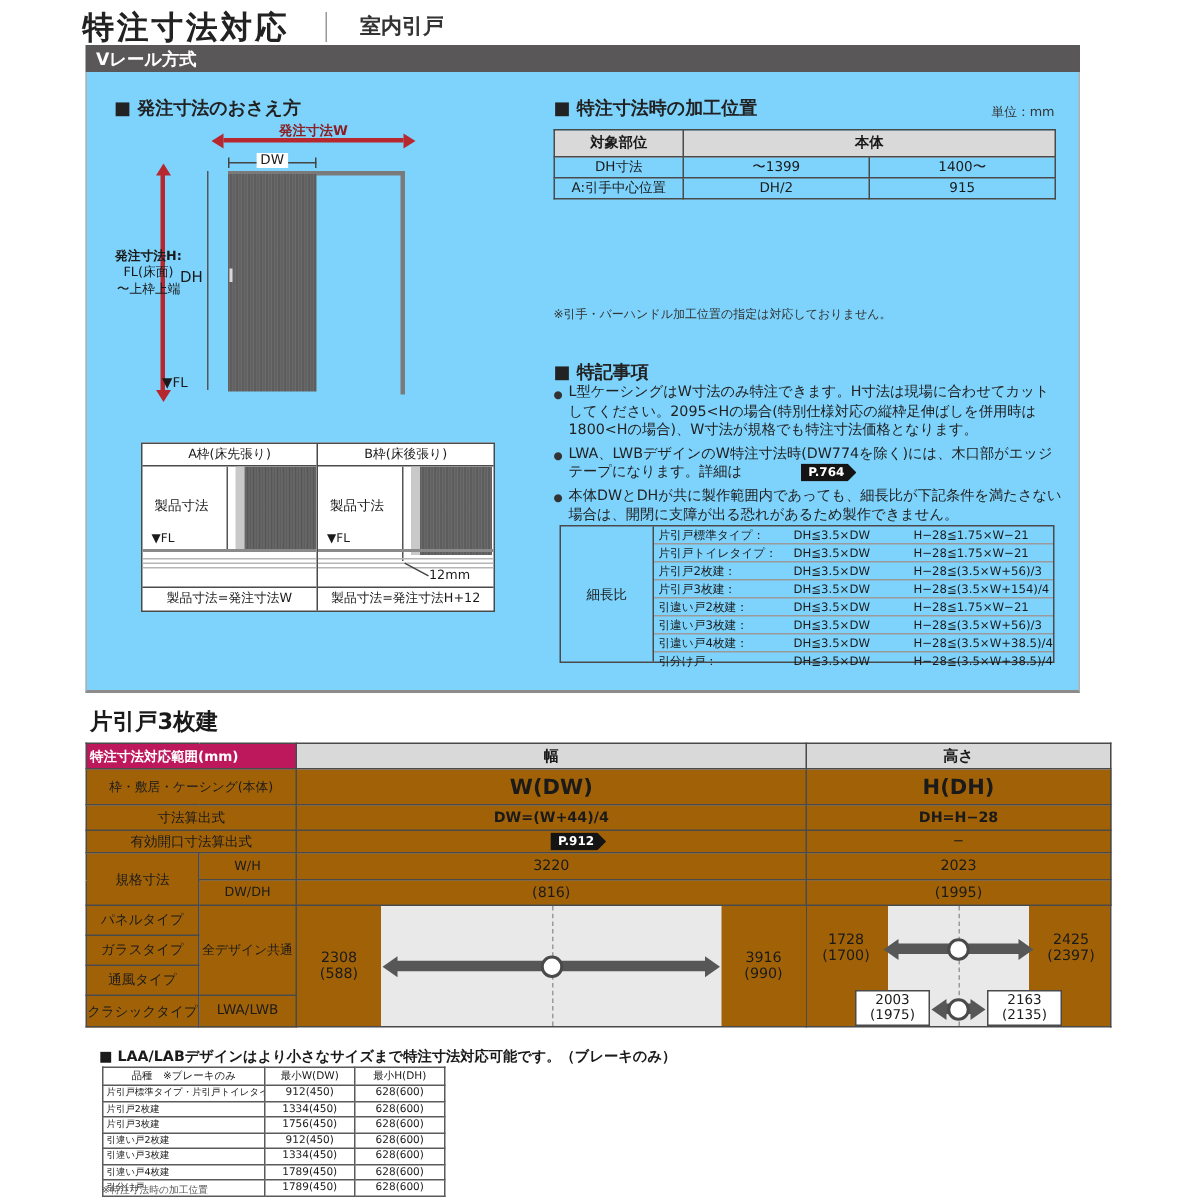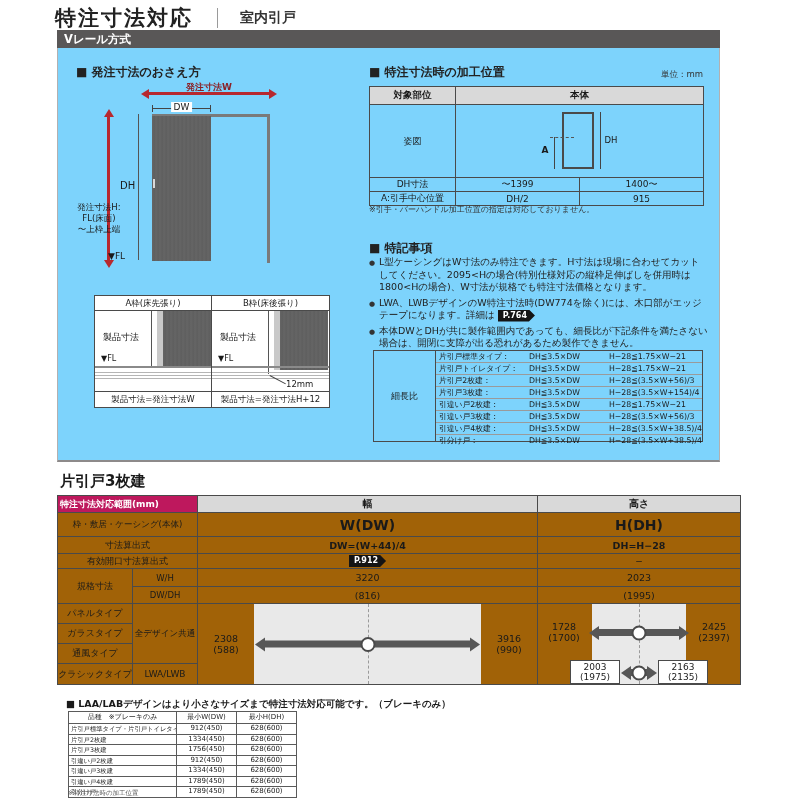--- a/index.html
+++ b/index.html
@@ -53,21 +53,21 @@
   .mfig{position:relative;width:100%;height:72px;}
   .mdoor{position:absolute;left:50%;margin-left:-18px;top:7px;width:32px;height:57px;border:2px solid #4a4a4a;box-sizing:border-box;}
   .mdim-dh{position:absolute;left:50%;margin-left:20px;top:7px;width:1px;height:57px;background:#444;}
   .mdim-a{position:absolute;left:50%;margin-left:-26px;top:32px;width:1px;height:32px;background:#444;}
   .mdash{position:absolute;left:50%;margin-left:-30px;top:32px;width:24px;border-top:1px dashed #555;}
   
   .notes-list{position:absolute;left:311px;top:208px;width:340px;margin:0;padding:0;list-style:none;}
   .notes-list li{position:relative;font-size:9.5px;line-height:12.5px;padding-left:10px;margin-bottom:3px;color:#222;}
   .notes-list li::before{content:"●";position:absolute;left:0;top:1px;font-size:7px;color:#333;}
   .pbadge{display:inline-block;background:#141414;color:#fff;font-size:8px;font-weight:bold;line-height:10px;
-    padding:1px 8px 1px 5px;clip-path:polygon(0 0,calc(100% - 6px) 0,100% 50%,calc(100% - 6px) 100%,0 100%);vertical-align:middle;}
+    padding:1px 8px 1px 5px;clip-path:polygon(0 0,calc(100% - 6px) 0,100% 50%,calc(100% - 6px) 100%,0 100%);vertical-align:middle;margin-left:36px;}
   
   .slender{position:absolute;left:315px;top:302px;width:330px;height:92px;border:1.5px solid #4a4a4a;
     display:flex;box-sizing:border-box;}
   .slender-label{width:62px;border-right:1px solid #4a4a4a;display:flex;align-items:center;justify-content:center;font-size:9px;}
   .slender-rows{flex:1;display:flex;flex-direction:column;}
   .srow{flex:1;display:flex;align-items:center;border-bottom:1px solid #9a9a9a;font-size:7.8px;white-space:nowrap;}
   .srow:last-child{border-bottom:none;}
   .srow .t{width:90px;padding-left:3px;} .srow .f1{width:80px;} .srow .f2{flex:1;}
   
   .main-title{position:absolute;left:60px;top:472px;font-size:15px;font-weight:bold;}
@@ -123,21 +123,21 @@
   </div>
 
   <div class="abs" style="left:94px;top:66px;width:118px;height:3px;background:#7a7a7a;"></div>
   <div class="abs" style="left:209px;top:66px;width:3px;height:149px;background:#7a7a7a;"></div>
   <div class="dimline-v" style="left:80px;top:66px;height:146px;"></div>
   <div class="door abs" style="left:94px;top:68px;width:59px;height:145px;"></div>
   <div class="abs" style="left:95px;top:131px;width:2px;height:9px;background:#d8d8d8;"></div>
 
   <div class="varrow-red" style="left:49px;top:68px;height:145px;"></div>
   <div class="lbl" style="left:6px;top:118px;width:70px;font-size:8.5px;line-height:11px;text-align:center;z-index:2;">
-    <span style="font-weight:normal;display:block;margin-top:36px;">発注寸法H:</span>
+    <span style="font-weight:bold;display:block;">発注寸法H:</span>
     <span style="display:block;">FL(床面)</span>
     <span style="display:block;">〜上枠上端</span>
   </div>
   <div class="lbl" style="left:62px;top:132px;font-size:10px;">DH</div>
   <div class="lbl" style="left:50px;top:203px;font-size:9px;">▼FL</div>
 
   <div class="fdiag">
     <div class="fcell first">
       <div class="fcell-h">A枠(床先張り)</div>
       <div class="fcell-body">
@@ -180,33 +180,20 @@
     <colgroup>
         <col style="width:86px;">
         <col style="width:124px;">
         <col style="width:124px;">
       </colgroup>
     <tbody>
         <tr>
       <th>対象部位</th>
       <th colspan="2">本体</th>
     </tr>
-    <tr class="fig-row">
-      <td class="part">姿図</td>
-      <td colspan="2">
-        <div class="mfig">
-          <div class="mdoor"></div>
-          <div class="mdim-dh"></div>
-          <span class="lbl" style="left:50%;margin-left:25px;top:30px;font-size:8.5px;">DH</span>
-          <div class="mdash"></div>
-          <div class="mdim-a"></div>
-          <span class="lbl" style="left:50%;margin-left:-38px;top:40px;font-size:9px;font-weight:bold;">A</span>
-        </div>
-      </td>
-    </tr>
     <tr class="v-row">
       <td>DH寸法</td>
       <td>〜1399</td>
       <td>1400〜</td>
     </tr>
     <tr class="v-row">
       <td>A:引手中心位置</td>
       <td>DH/2</td>
       <td>915</td>
     </tr>

